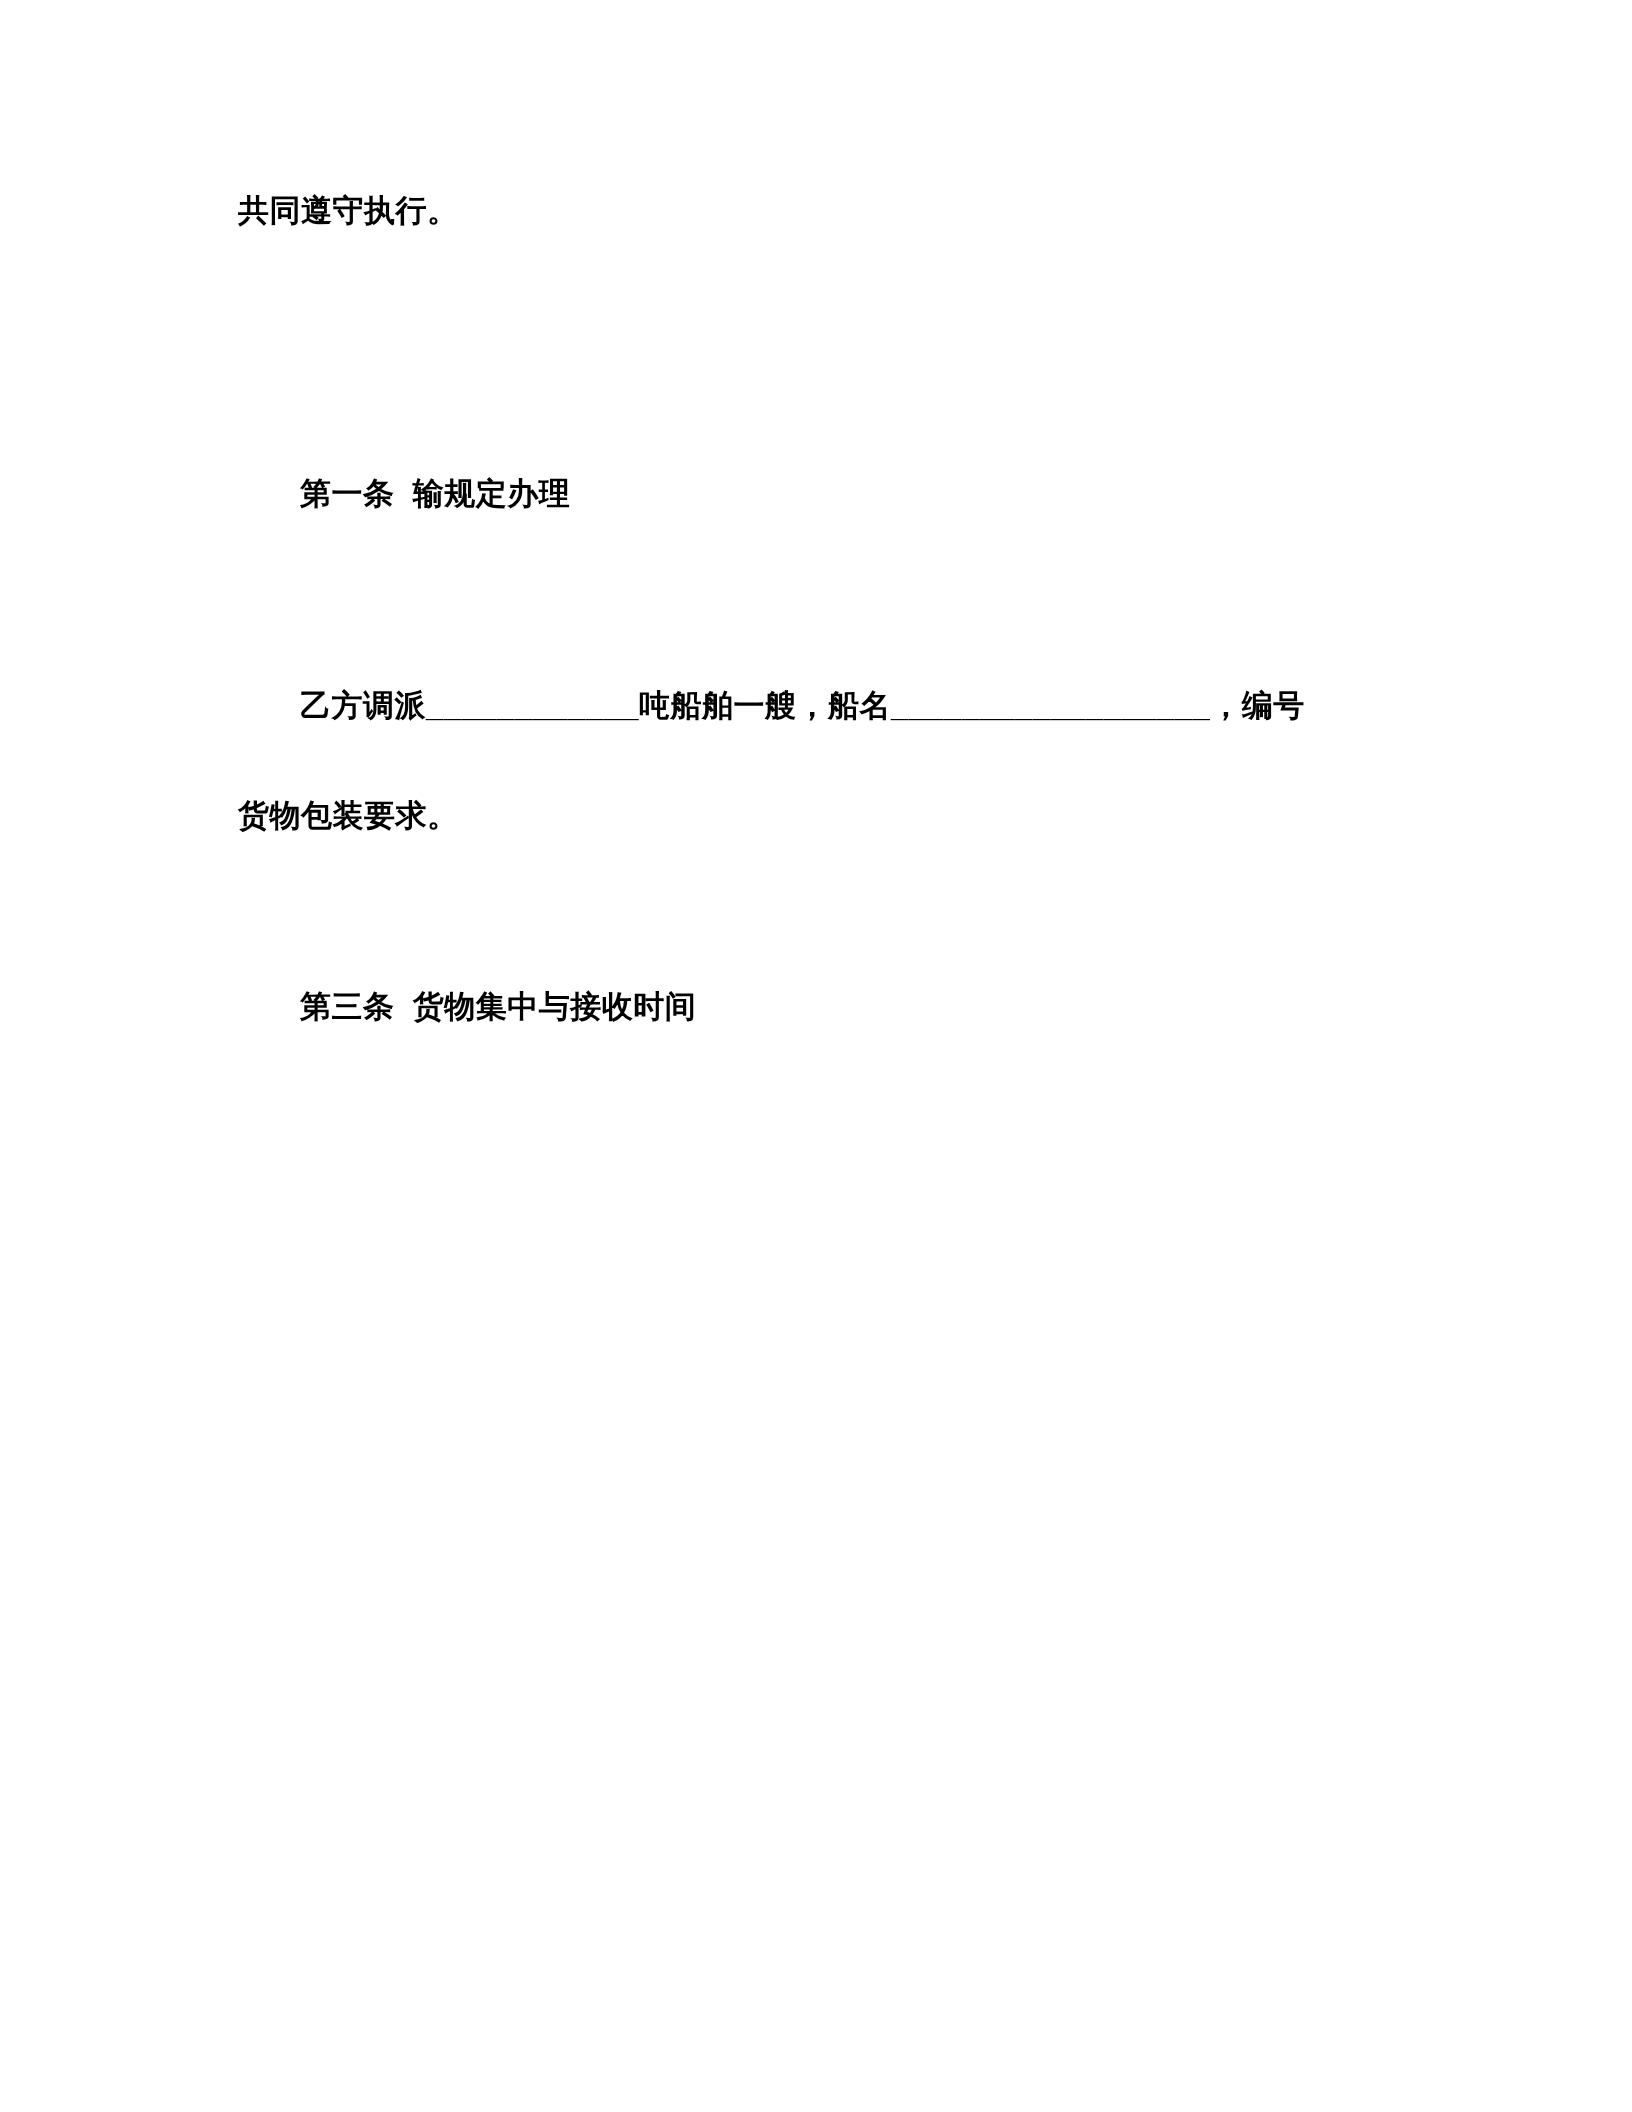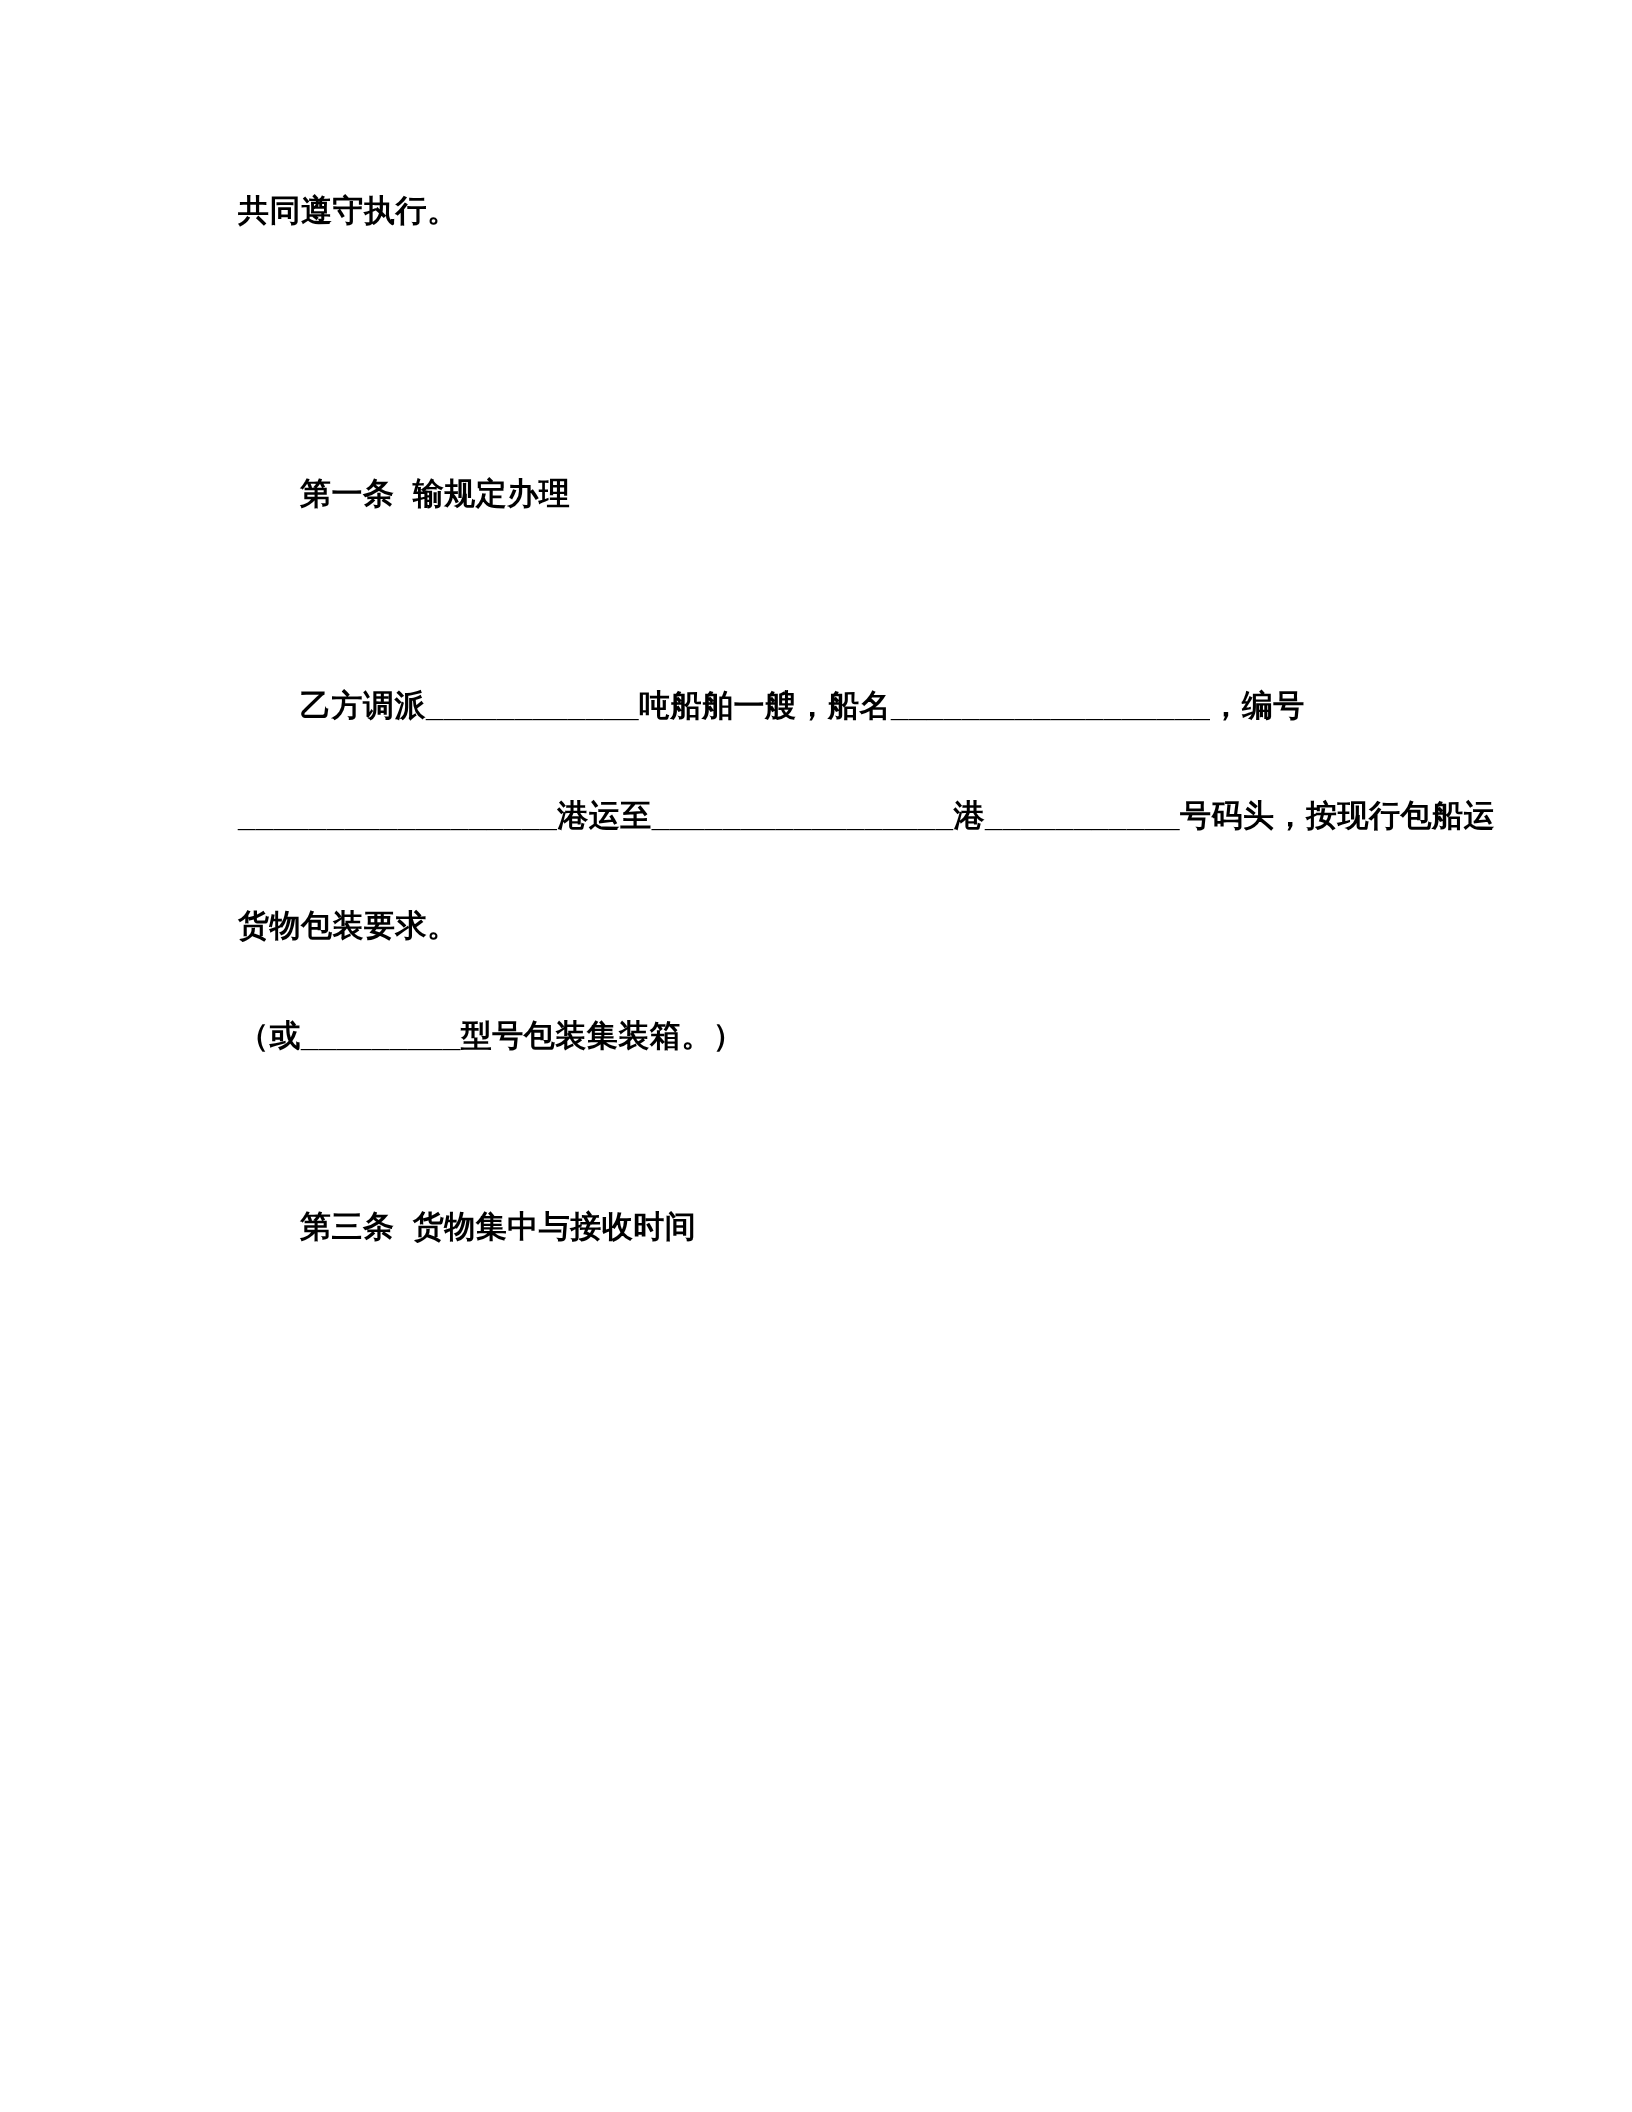--- a/index.html
+++ b/index.html
@@ -40,22 +40,20 @@
 <body>
 
 <div class="page">
   <div class="line">共同遵守执行。</div>
 
   <div class="line indent mt-173">第一条  输规定办理</div>
 
   <div class="line indent mt-102">乙方调派____________吨船舶一艘，船名__________________，编号</div>
 
 
-  <div class="line">__________________港运至_________________港___________号码头，按现行包船运</div>
 
   <div class="line">货物包装要求。</div>
 
 
 
-  <div class="line">（或_________型号包装集装箱。）</div>
 
   <div class="line indent mt-81">第三条  货物集中与接收时间</div>
 </div>
 
 </body></html>

